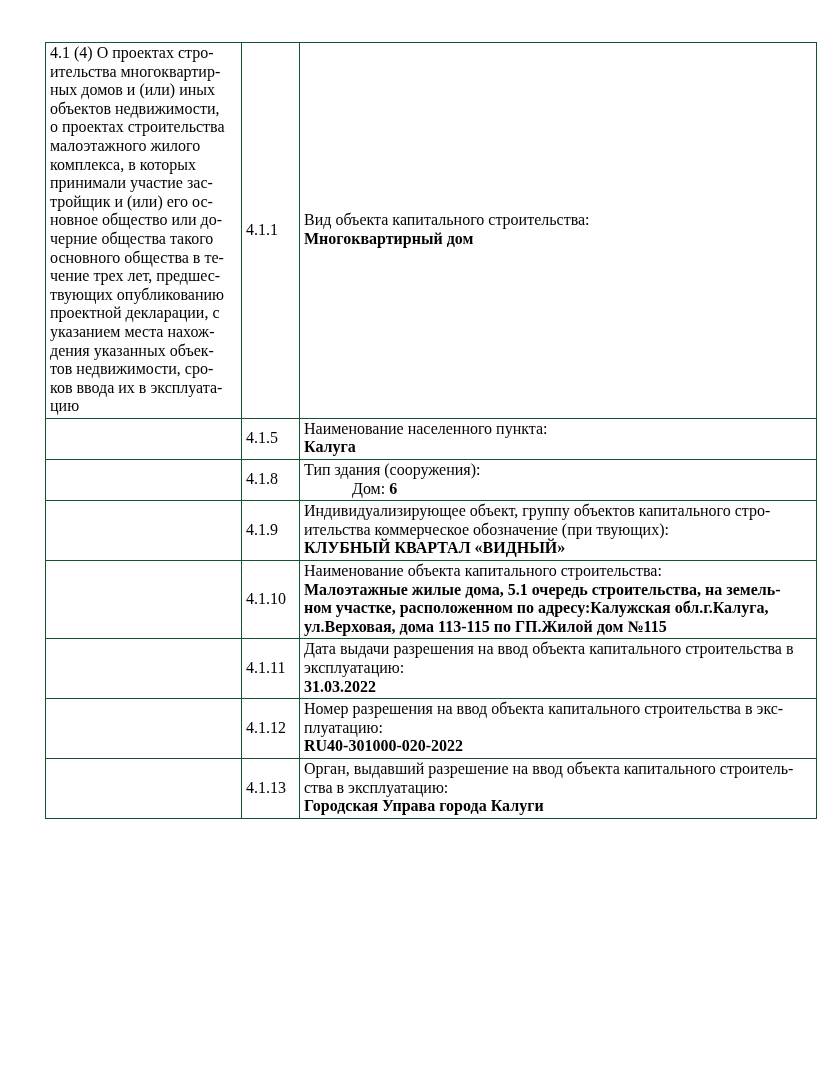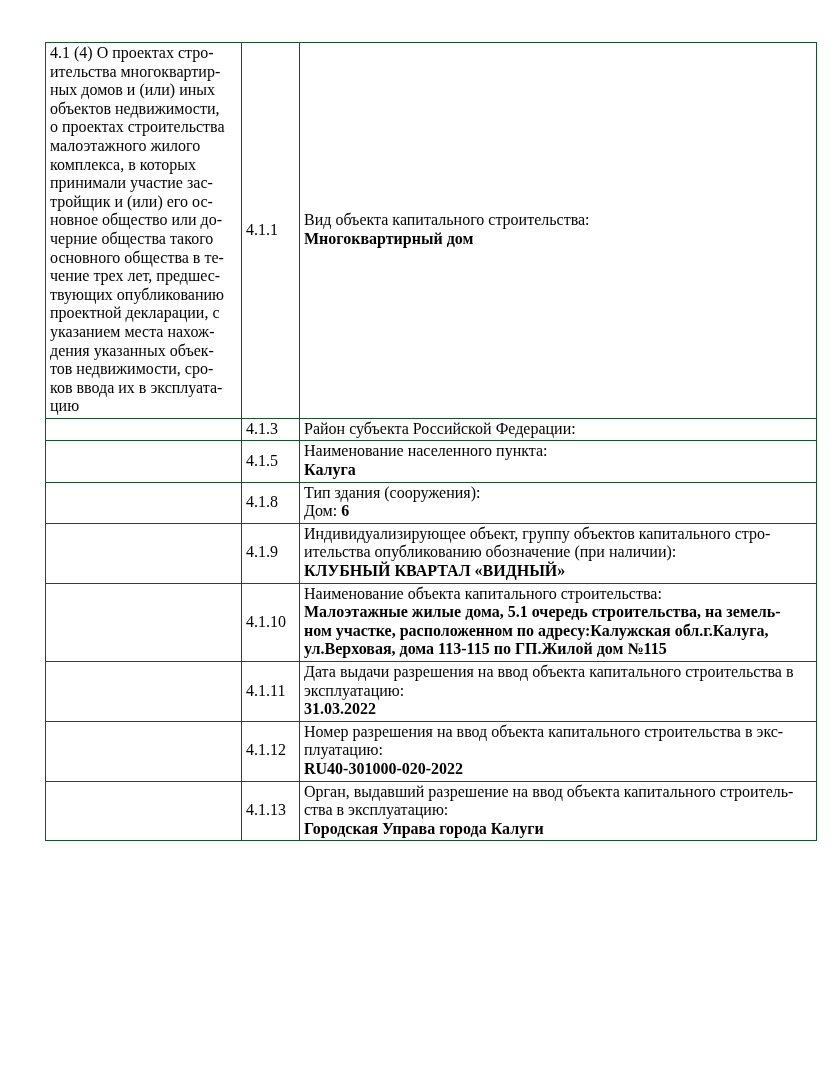--- a/index.html
+++ b/index.html
@@ -33,21 +33,21 @@
     padding: 1px 4px 2px 4px;
     vertical-align: middle;
     overflow: hidden;
   }
   td.c1 { width: 187px; vertical-align: top; padding: 0 2px 1px 3px; }
   td.c2 { width: 49px;  padding-left: 2px; padding-right: 1px; }
   td.c3 { width: 508px; }
   .desc  { white-space: pre-line; }
   .label { white-space: pre-line; }
   .value { font-weight: bold; white-space: pre-line; }
-  .plain { font-weight: normal; }
+  .plain { font-weight: normal; margin-left: 48px; }
 </style>
 </head>
 <body>
 
 <div class="page">
   <div class="sheet">
     <table class="decl">
       <tbody>
 
         <tr>
@@ -74,28 +74,20 @@
 цию</div>
           </td>
           <td class="c2">4.1.1</td>
           <td class="c3">
             <div class="label">Вид объекта капитального строительства:</div>
             <div class="value">Многоквартирный дом</div>
           </td>
         </tr>
 
 
-        <tr>
-          <td class="c1"></td>
-          <td class="c2">4.1.3</td>
-          <td class="c3">
-            <div class="label">Район субъекта Российской Федерации:</div>
-            <div class="value"></div>
-          </td>
-        </tr>
 
 
         <tr>
           <td class="c1"></td>
           <td class="c2">4.1.5</td>
           <td class="c3">
             <div class="label">Наименование населенного пункта:</div>
             <div class="value">Калуга</div>
           </td>
         </tr>
@@ -111,21 +103,21 @@
               <span class="plain">Дом: </span><span class="value">6</span>
             </div>
           </td>
         </tr>
 
         <tr>
           <td class="c1"></td>
           <td class="c2">4.1.9</td>
           <td class="c3">
             <div class="label">Индивидуализирующее объект, группу объектов капитального стро-
-ительства опубликованию обозначение (при наличии):</div>
+ительства коммерческое обозначение (при твующих):</div>
             <div class="value">КЛУБНЫЙ КВАРТАЛ «ВИДНЫЙ»</div>
           </td>
         </tr>
 
         <tr>
           <td class="c1"></td>
           <td class="c2">4.1.10</td>
           <td class="c3">
             <div class="label">Наименование объекта капитального строительства:</div>
             <div class="value">Малоэтажные жилые дома, 5.1 очередь строительства, на земель-

